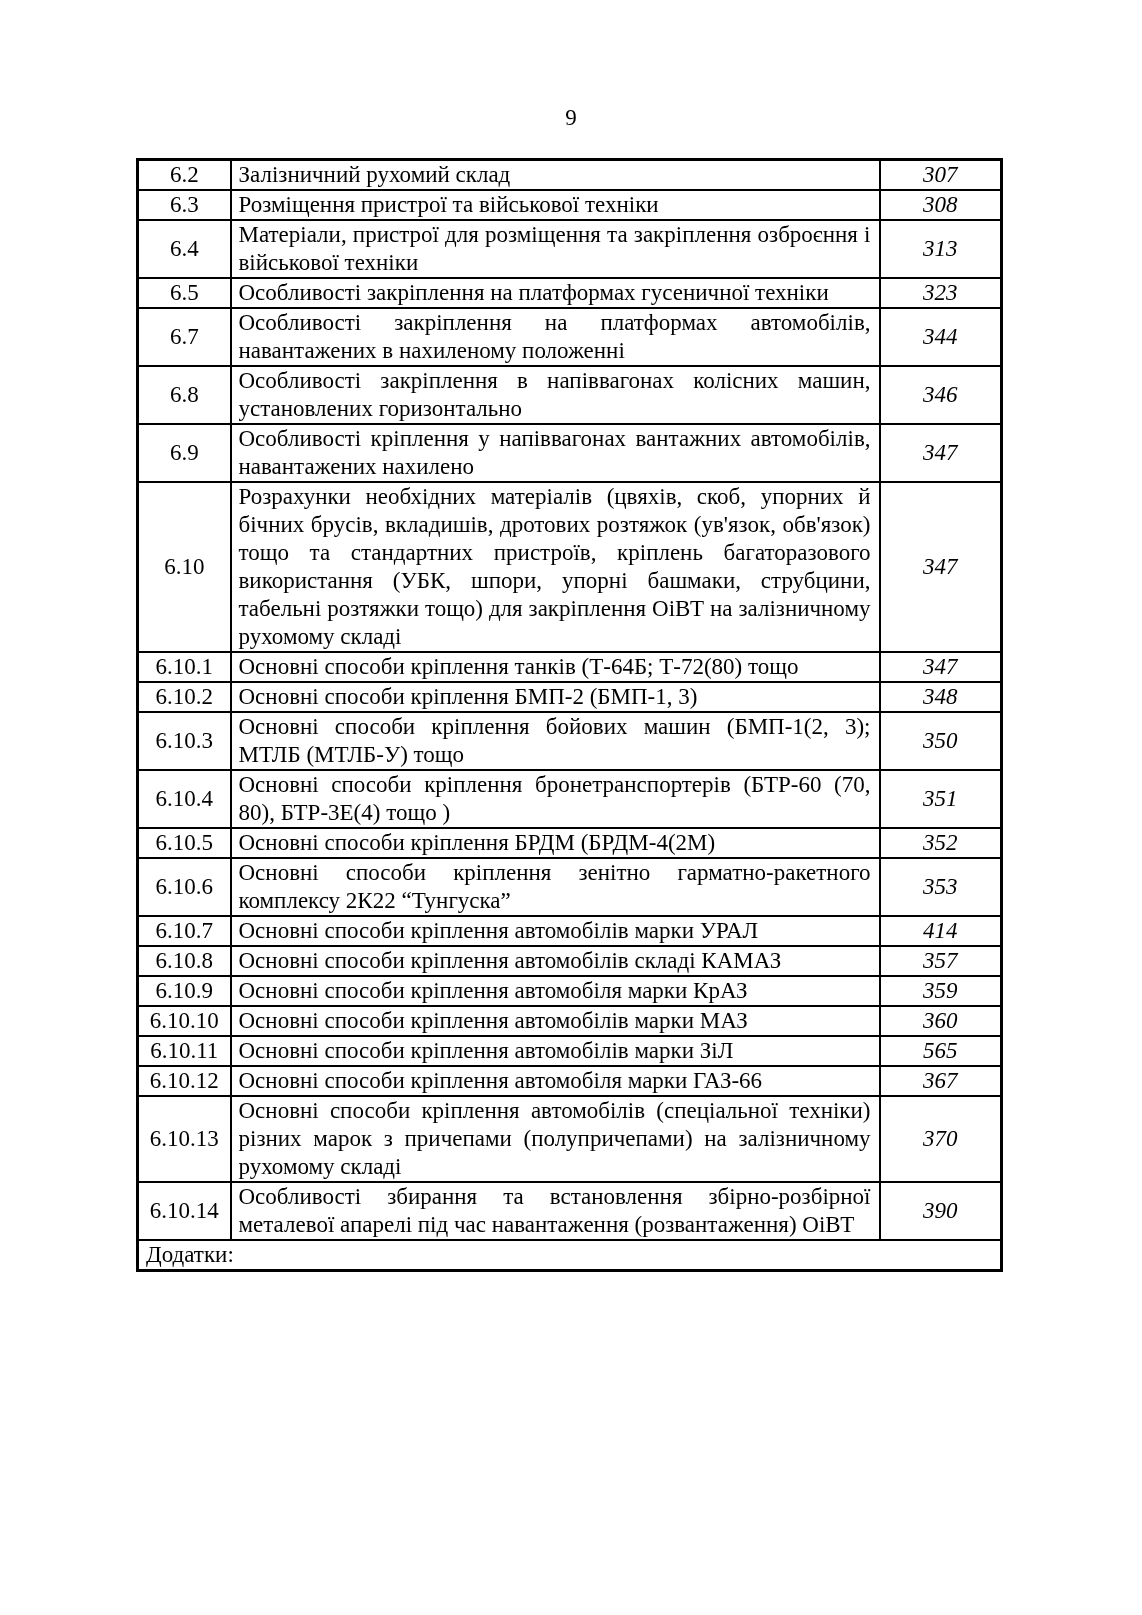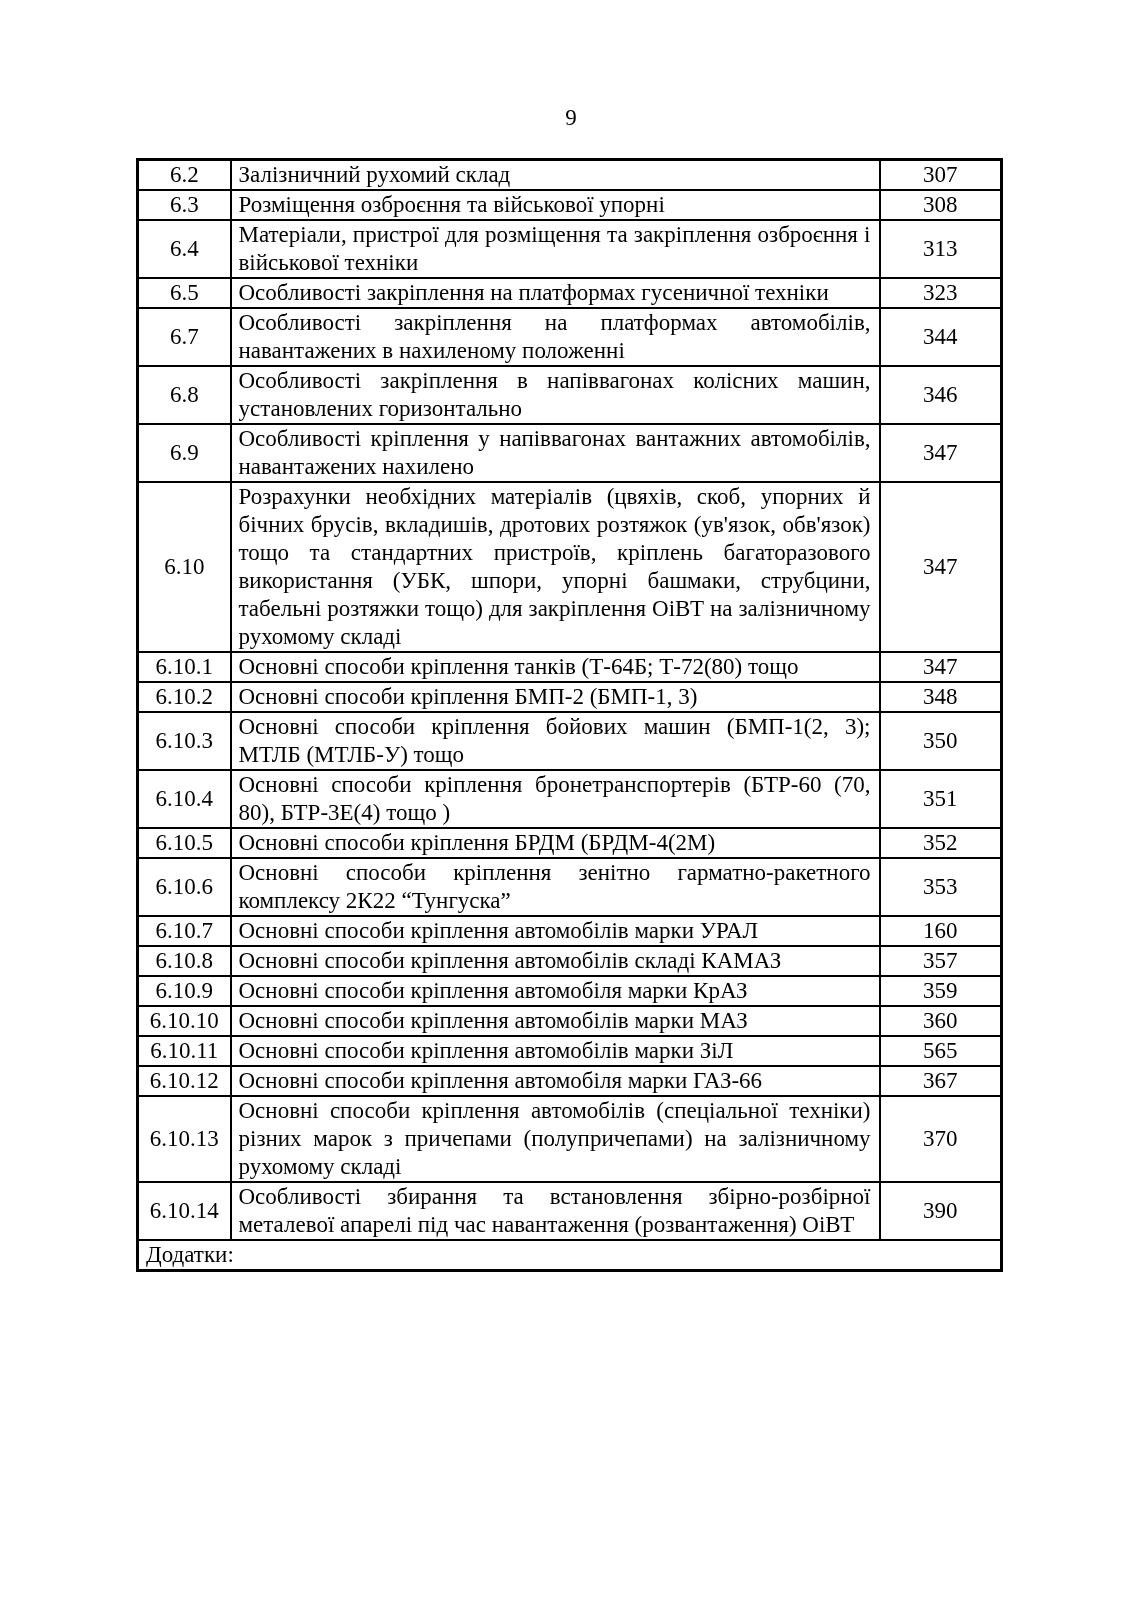--- a/index.html
+++ b/index.html
@@ -48,20 +48,21 @@
   td.title {
     text-align: justify;
     text-justify: inter-word;
     vertical-align: top;
     padding: 0 8px 0 7px;
     hyphens: none;
   }
   td.pg {
     text-align: center;
     vertical-align: middle;
+    font-style: italic;
   }
   td.appendix {
     text-align: left;
     padding: 0 8px 0 7px;
   }
 </style>
 </head>
 <body>
 
 <div class="page">
@@ -77,21 +78,21 @@
     <tbody id="toc-body">
 
   <tr>
     <td class="num">6.2</td>
     <td class="title">Залізничний рухомий склад</td>
     <td class="pg">307</td>
   </tr>
 
   <tr>
     <td class="num">6.3</td>
-    <td class="title">Розміщення озброєння та військової упорні</td>
+    <td class="title">Розміщення пристрої та військової техніки</td>
     <td class="pg">308</td>
   </tr>
 
   <tr>
     <td class="num">6.4</td>
     <td class="title">Матеріали, пристрої для розміщення та закріплення озброєння і військової техніки</td>
     <td class="pg">313</td>
   </tr>
 
   <tr>
@@ -157,21 +158,21 @@
 
   <tr>
     <td class="num">6.10.6</td>
     <td class="title">Основні способи кріплення зенітно гарматно-ракетного комплексу 2К22 “Тунгуска”</td>
     <td class="pg">353</td>
   </tr>
 
   <tr>
     <td class="num">6.10.7</td>
     <td class="title">Основні способи кріплення автомобілів марки УРАЛ</td>
-    <td class="pg">160</td>
+    <td class="pg">414</td>
   </tr>
 
   <tr>
     <td class="num">6.10.8</td>
     <td class="title">Основні способи кріплення автомобілів складі КАМАЗ</td>
     <td class="pg">357</td>
   </tr>
 
   <tr>
     <td class="num">6.10.9</td>

